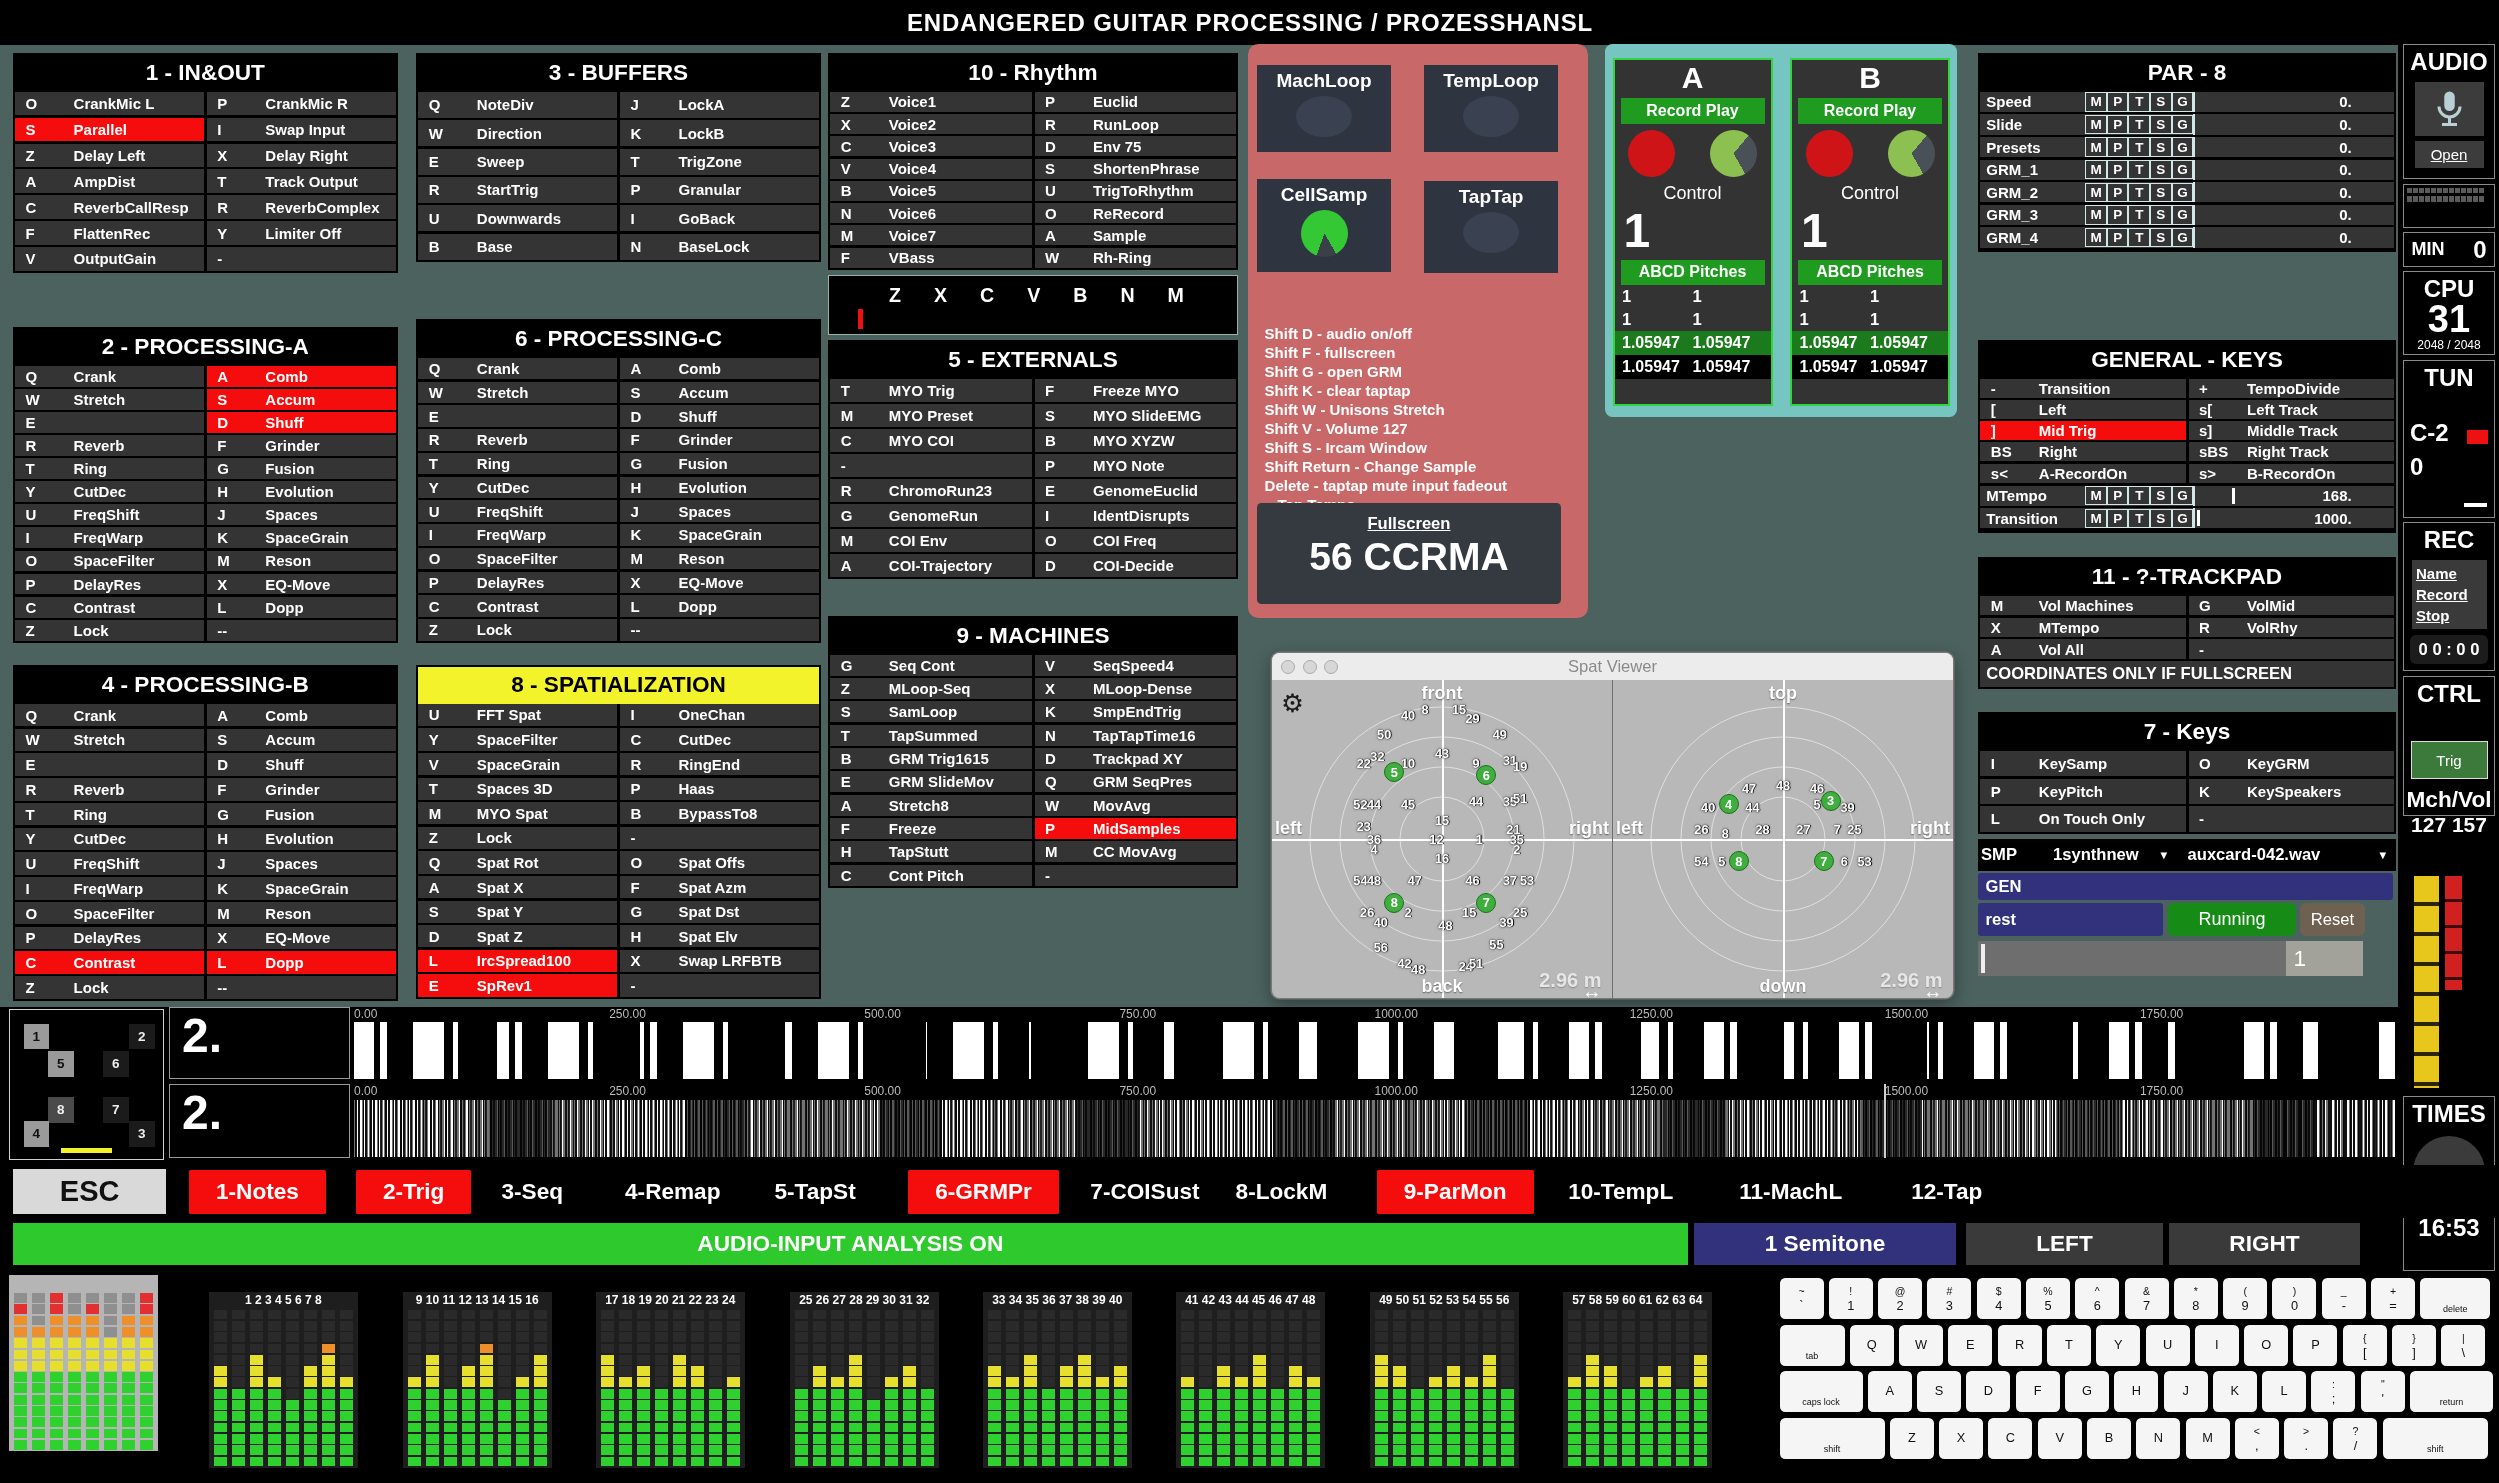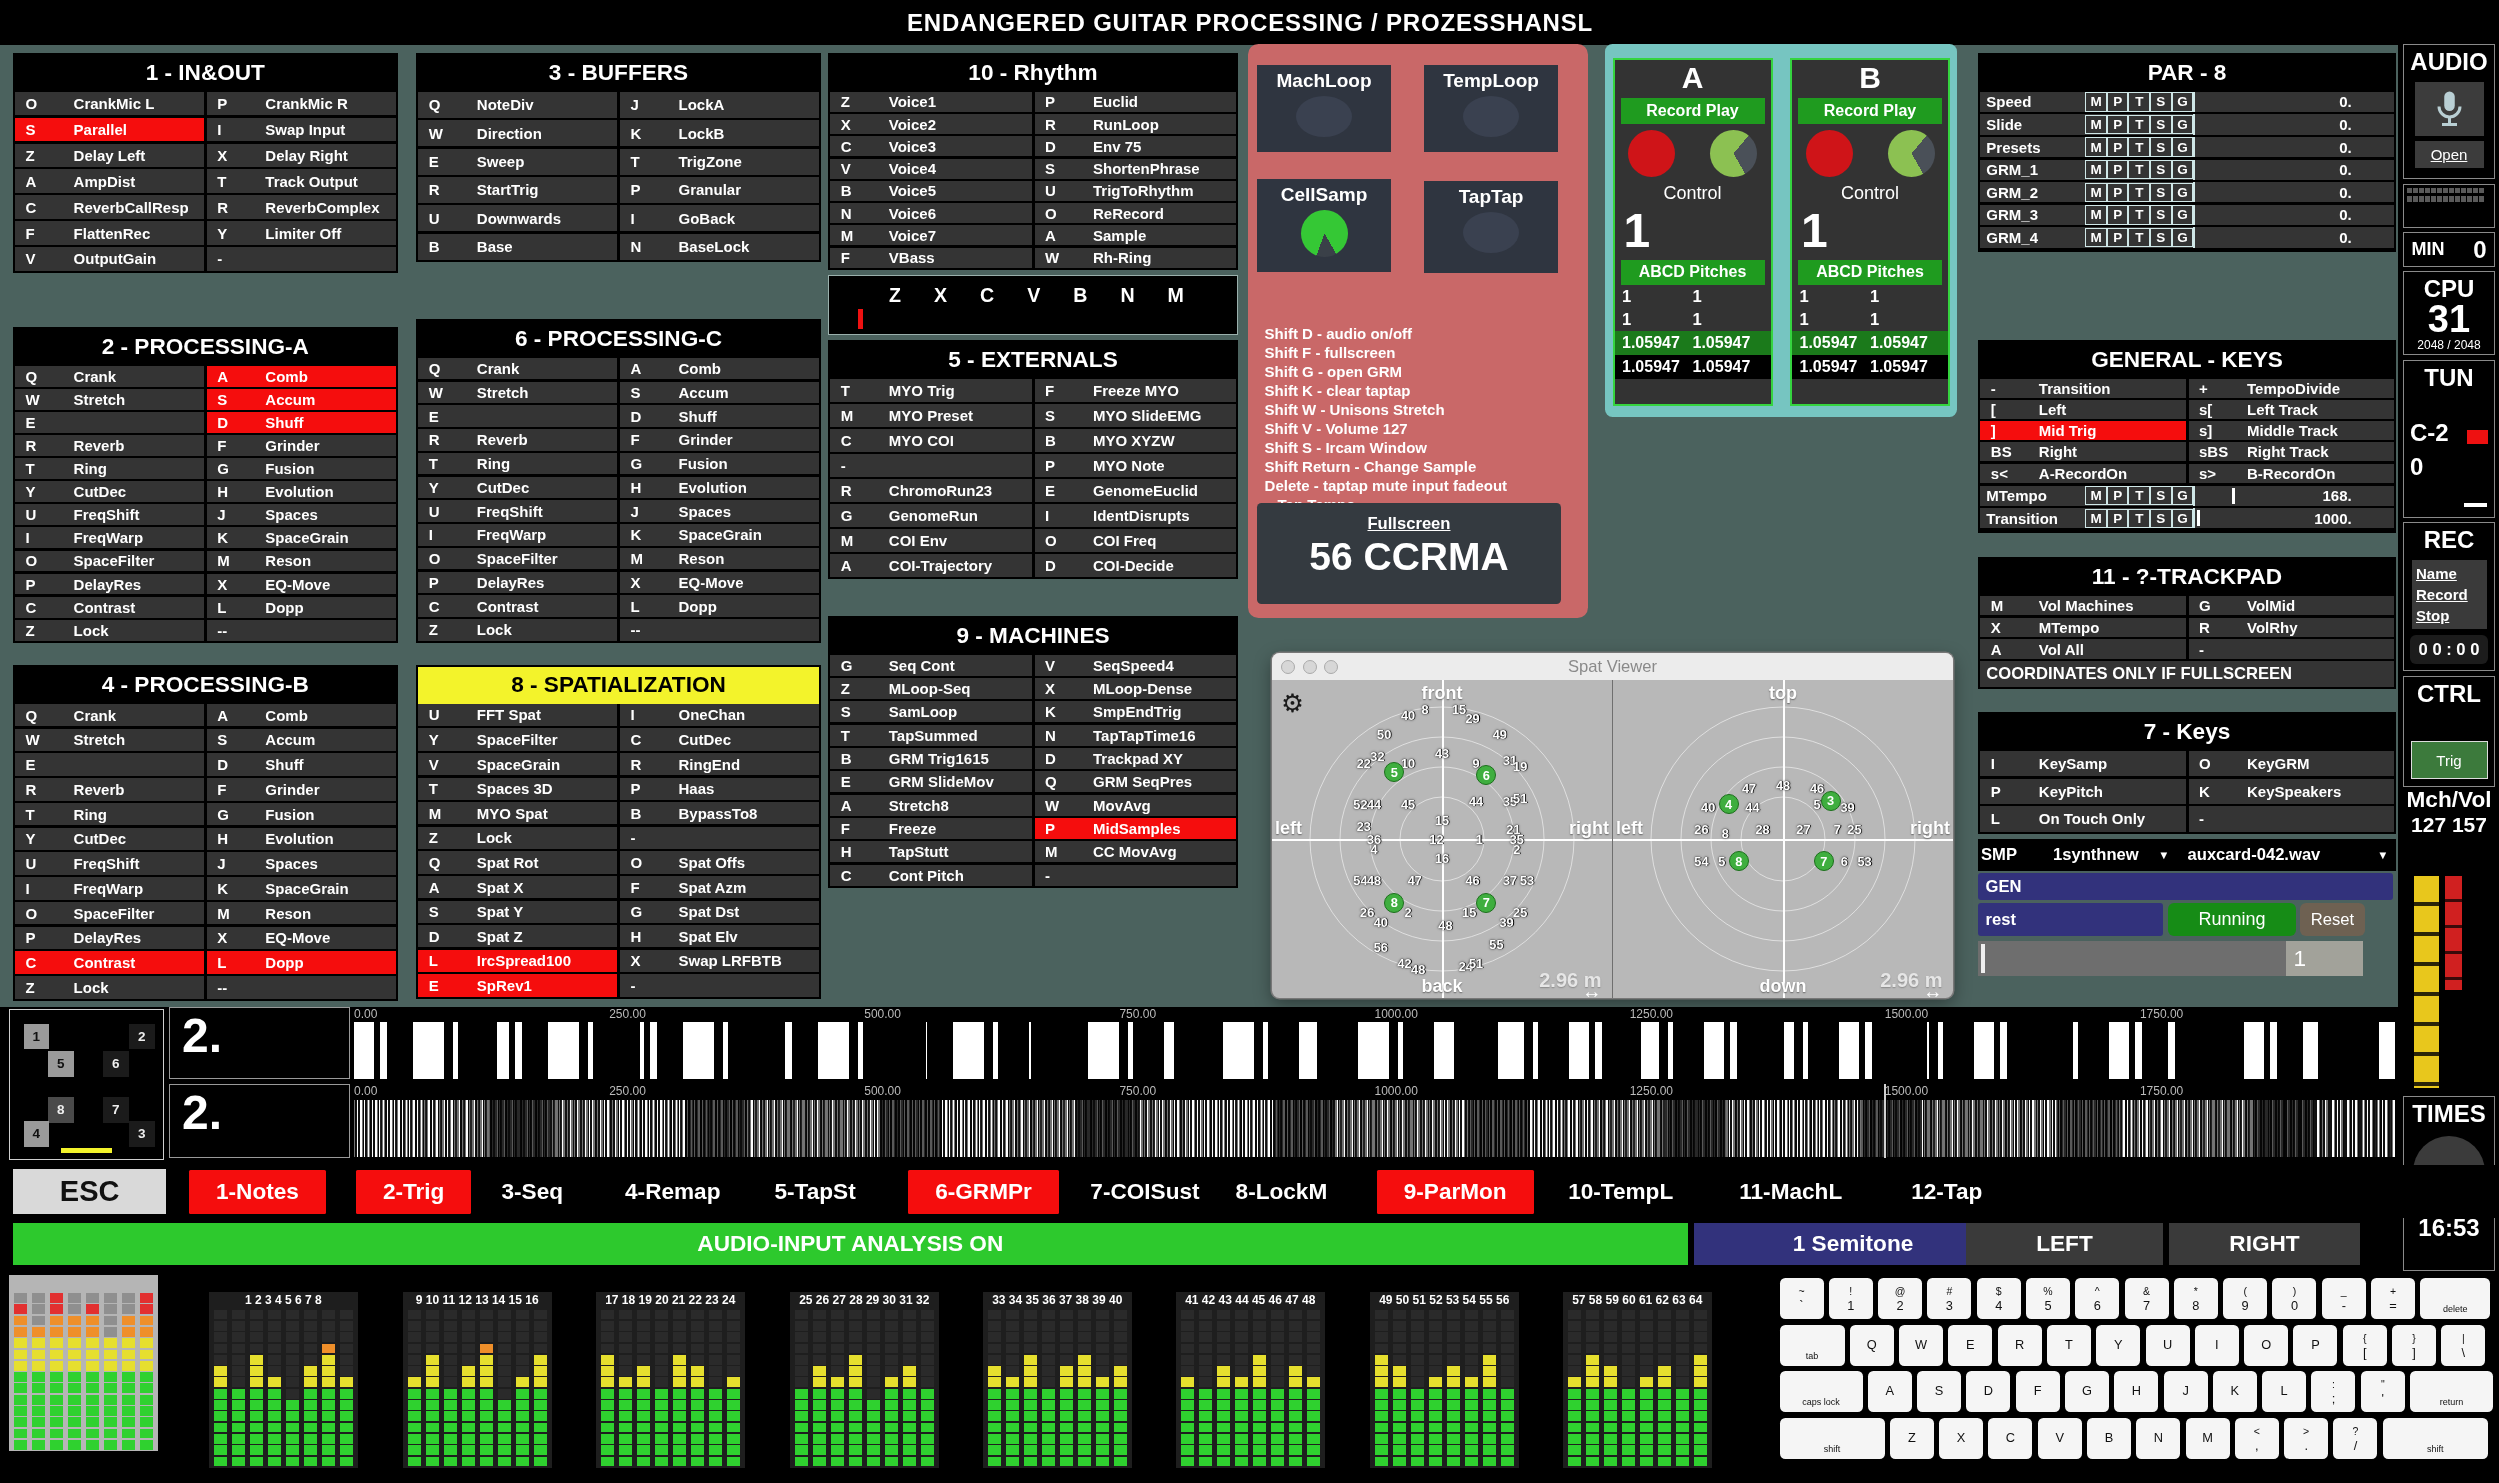--- a/index.html
+++ b/index.html
@@ -135,21 +135,21 @@
 
   
   .fkeys{left:0px;top:1165px;width:2500px;height:53px;background:#000;display:flex;align-items:center;}
   .fk{color:#fff;font-size:22.6px;font-weight:bold;white-space:nowrap;}
   .fk.red{background:#f50d0d;padding:9px 27px;border-radius:1.5px;}
   .fk.esc{background:#d9d9d9;color:#111;font-size:29px;padding:6px 47px;}
   .fk.plain{padding:9px 4.5px;}
 
   
   .banner{left:12.8px;top:1223px;width:1675px;height:42px;background:#2dc92d;color:#fff;font-size:22.6px;font-weight:bold;display:flex;align-items:center;justify-content:center;}
-  .semitone{left:1694px;top:1223px;width:262px;height:42px;font-size:22.6px;font-weight:bold;display:flex;align-items:center;justify-content:center;padding-left:28px;}
+  .semitone{left:1694px;top:1223px;width:262px;height:42px;font-size:22.6px;font-weight:bold;display:flex;align-items:center;justify-content:center;}
   .lrbtn{top:1223px;height:42px;background:#3a3a3a;color:#fff;font-size:22.6px;font-weight:bold;display:flex;align-items:center;justify-content:center;}
 
   
   .cluster{position:absolute;background:#1e1e1e;padding:1.5px 4.5px;}
   .cluster.lightbg{background:#b5b5b5;}
   .clabel{color:#fff;font-size:12px;font-weight:bold;text-align:center;height:16.6px;white-space:nowrap;}
   .cluster.lightbg .clabel{color:#b5b5b5;}
   .bars{display:flex;gap:4.5px;}
   .bar{display:flex;flex-direction:column-reverse;gap:1.5px;}
   .seg{width:13.5px;height:9.8px;background:#2a2a2a;}
@@ -1530,21 +1530,21 @@
   </div>
   <div class="abs rbox" style="top:522px;height:149px">
     <div class="rtitle">REC</div>
     <div class="reclinks">
         <div>Name</div>
         <div>Record</div>
         <div>Stop</div>
       </div>
     <div class="rectime">0 0 : 0 0</div>
   </div>
-  <div class="abs rbox" style="top:676px;height:111px">
+  <div class="abs rbox" style="top:676px;height:140px">
     <div class="rtitle">CTRL</div>
     <div class="trigbtn">Trig</div>
   </div>
   <div class="abs mcharea">
     <div style="font-size:22.6px;font-weight:bold">Mch/Vol</div>
     <div style="font-size:21px;font-weight:bold">127 157</div>
     <div class="ybar"></div>
     <div class="rbar"></div>
   </div>
   <div class="abs rbox" style="top:1096px;height:175px">

